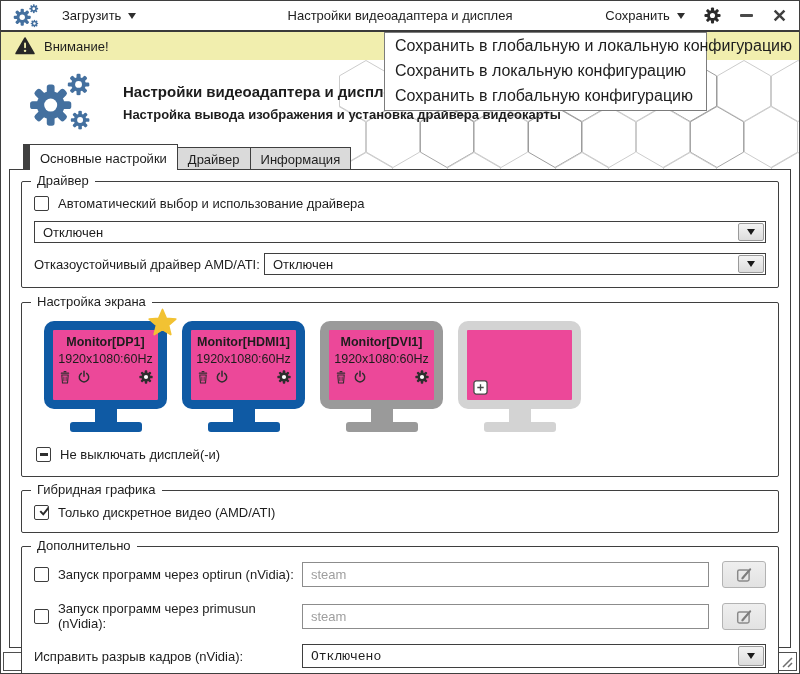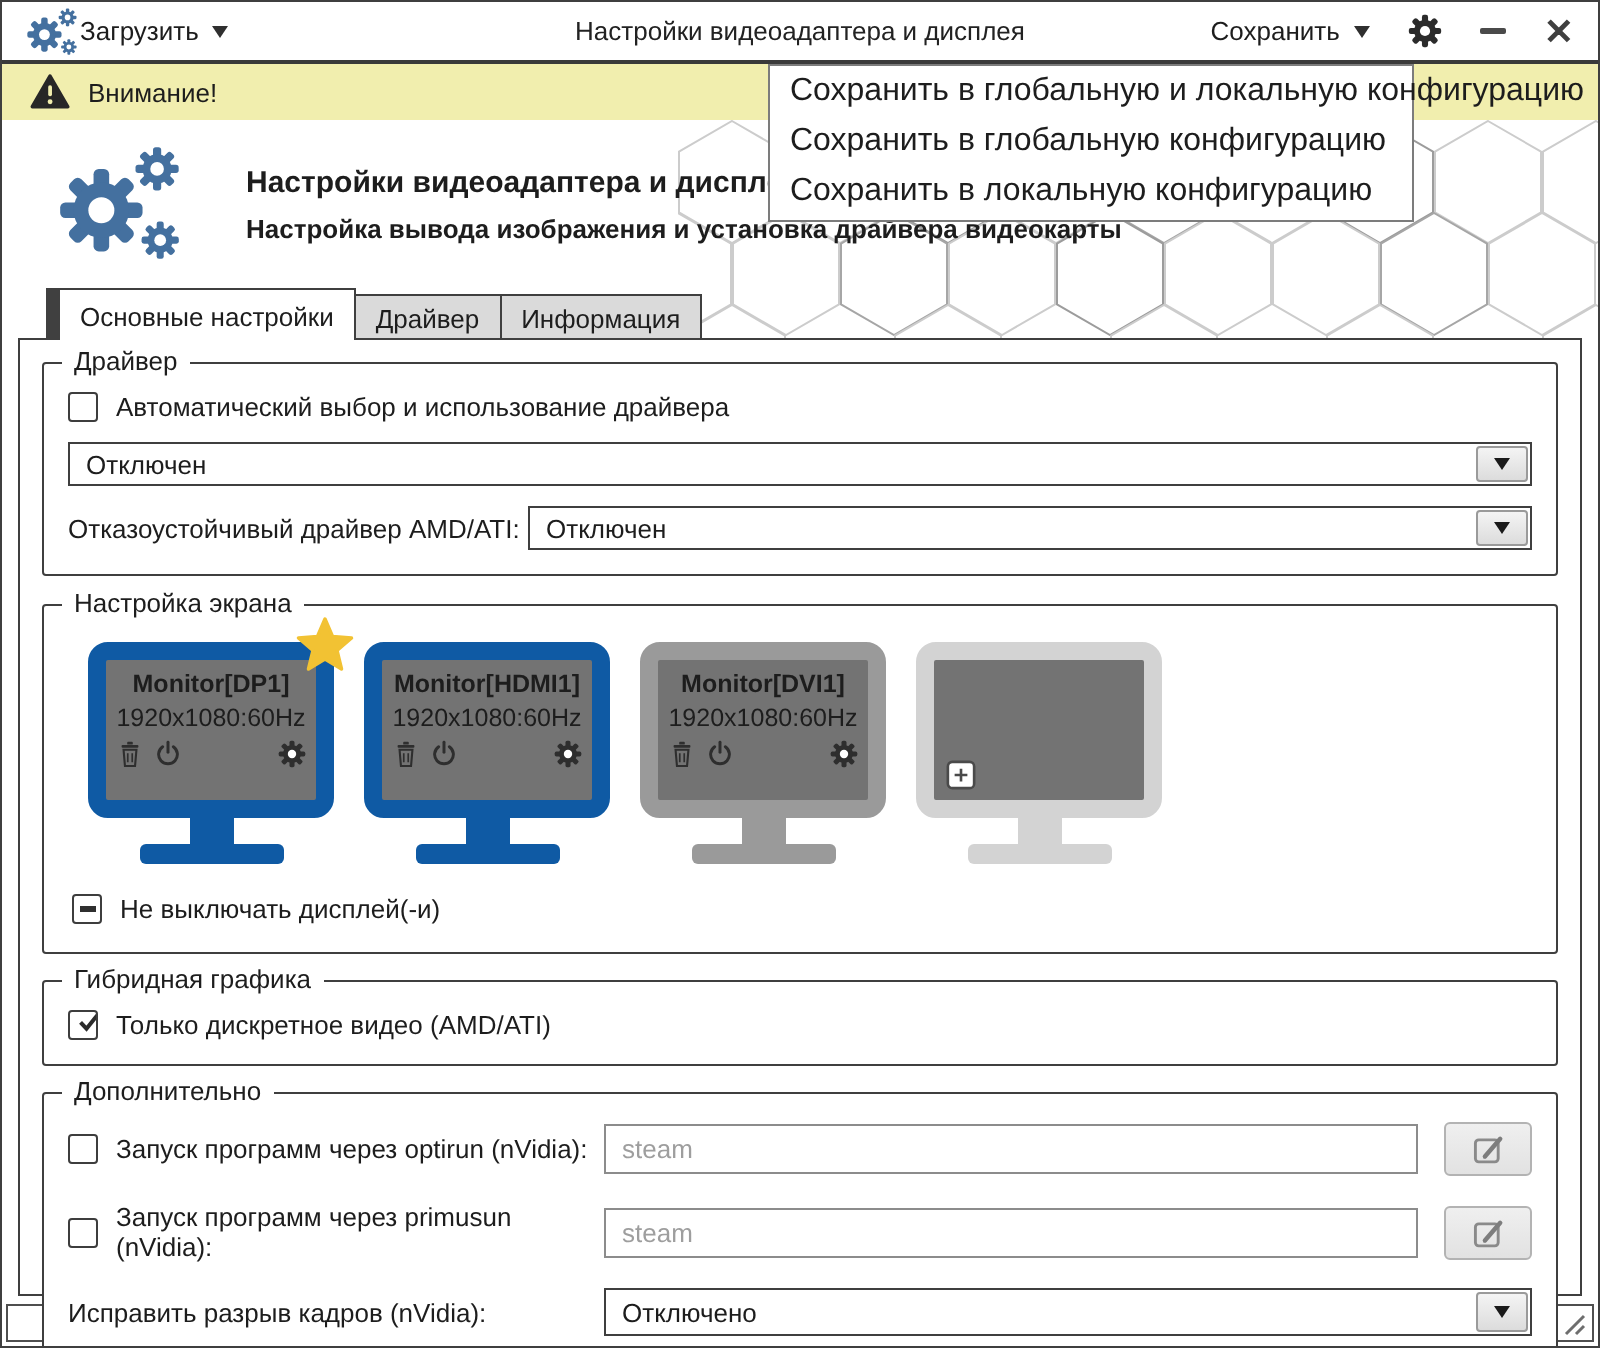--- a/index.html
+++ b/index.html
@@ -7,21 +7,21 @@
   body { font-family:"Liberation Sans", sans-serif; color:#1d1d1d; }
   .window {
     position:relative; width:800px; height:674px; background:#fff;
     border:1px solid #3f3f3f; overflow:hidden;
   }
   
   .titlebar {
     position:relative; z-index:6; height:31px; background:#fff;
     border-bottom:2px solid #3a3a3a; display:flex; align-items:center; padding:0 12px;
   }
-  .tb-left { display:flex; align-items:center; }
+  .tb-left { display:flex; align-items:center; gap:22px; }
   .tb-title { position:absolute; left:0; right:0; text-align:center; font-size:13px; color:#222; pointer-events:none; }
   .tb-right { margin-left:auto; display:flex; align-items:center; gap:19px; }
   .tb-btn { display:flex; align-items:center; gap:7px; font-size:13px; cursor:pointer; }
   .caret { width:0; height:0; border-left:4.5px solid transparent; border-right:4.5px solid transparent; border-top:6px solid #2f2f2f; }
   .tb-min { width:13px; height:3px; background:#4a4a4a; border-radius:1px; }
   .tb-close { font-size:18px; line-height:14px; color:#3f3f3f; font-weight:bold; }
   
   .banner {
     position:relative; z-index:5; height:28px; background:var(--banner-bg);
     display:flex; align-items:center; gap:9px; padding-left:14px; font-size:13px;
@@ -66,21 +66,21 @@
     background:linear-gradient(#f4f4f4,#dcdcdc); display:flex; align-items:center; justify-content:center; }
   .combo-btn .caret { border-top-color:#1a1a1a; }
   .flabel { width:230px; flex:none; }
   .driver-row { margin-top:10px; }
   
   .monitors { display:flex; gap:15px; padding:16px 10px 0; }
   .monitor { position:relative; width:123px; cursor:pointer; }
   .monitor.active   { --c:var(--monitor-active); }
   .monitor.inactive { --c:var(--monitor-inactive); }
   .monitor.empty    { --c:var(--monitor-empty); }
-  .mon-frame { height:88px; border:9px solid var(--c); border-radius:10px; background:#737373; display:flex; flex-direction:column; }
+  .mon-frame { height:88px; border:9px solid var(--c); border-radius:10px; background:#ec4899; display:flex; flex-direction:column; }
   .mon-name { font-size:12.5px; font-weight:bold; text-align:center; margin-top:5px; white-space:nowrap; }
   .mon-res  { font-size:12.5px; text-align:center; margin-top:3px; white-space:nowrap; }
   .mon-icons { display:flex; align-items:center; gap:5px; padding:0 5px; margin-top:4px; }
   .mon-icons .spacer { flex:1; }
   .mon-neck { width:22px; height:13px; background:var(--c); margin:0 auto; }
   .mon-base { width:72px; height:10px; background:var(--c); margin:0 auto; border-radius:3px; }
   .star-badge { position:absolute; top:-13px; right:-11px; }
   .plusbox { margin:auto 0 5px 6px; }
   .keep-row { margin:15px 0 2px 2px; }
   
@@ -219,22 +219,22 @@
         <use href="#applogo" width="64" height="58"></use>
       </svg>
     <div class="hd-text">
       <div class="hd-title">Настройки видеоадаптера и дисплея</div>
       <div class="hd-sub">Настройка вывода изображения и установка драйвера видеокарты</div>
     </div>
   </div>
 
   <div class="menu">
     <div class="menu-item">Сохранить в глобальную и локальную конфигурацию</div>
+    <div class="menu-item">Сохранить в локальную конфигурацию</div>
     <div class="menu-item">Сохранить в глобальную конфигурацию</div>
-    <div class="menu-item">Сохранить в локальную конфигурацию</div>
   </div>
 
   <div class="tabs">
     <div class="tab active">Основные настройки</div>
     <div class="tab">Драйвер</div>
     <div class="tab">Информация</div>
   </div>
 
   <div class="content">
 
@@ -385,21 +385,21 @@
         </label>
         <input class="textinput" type="text" placeholder="steam" style="">
         <div class="editbtn">
           <svg class="icon" width="17" height="17">
               <use href="#pencil" width="17" height="17"></use>
             </svg>
         </div>
       </div>
       <div class="xrow xgap">
         <span class="xlabel-plain">Исправить разрыв кадров (nVidia):</span>
-        <div class="combo" style="height:24px;">
+        <div class="combo" style="height:24px;font-family:Liberation Mono, monospace;">
           <span class="combo-val">Отключено</span>
           <span class="combo-btn">
               <span class="caret"></span>
             </span>
         </div>
       </div>
     </div>
 
   </div>
 

